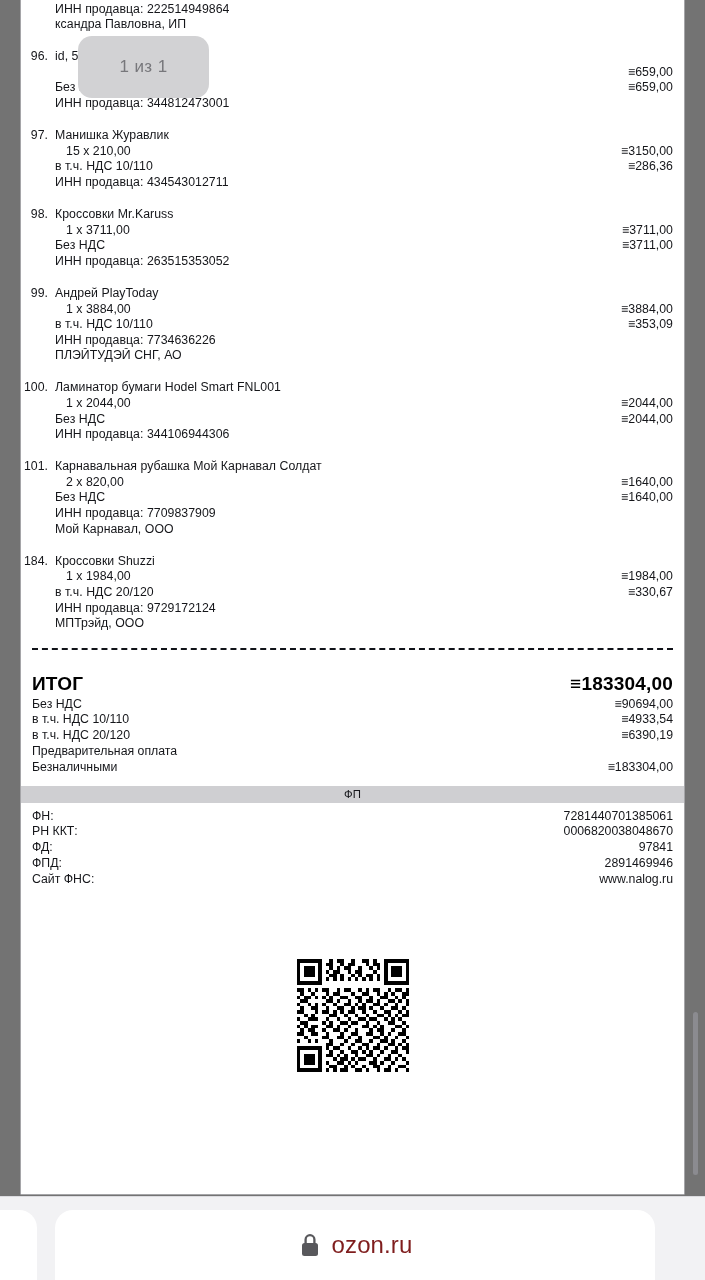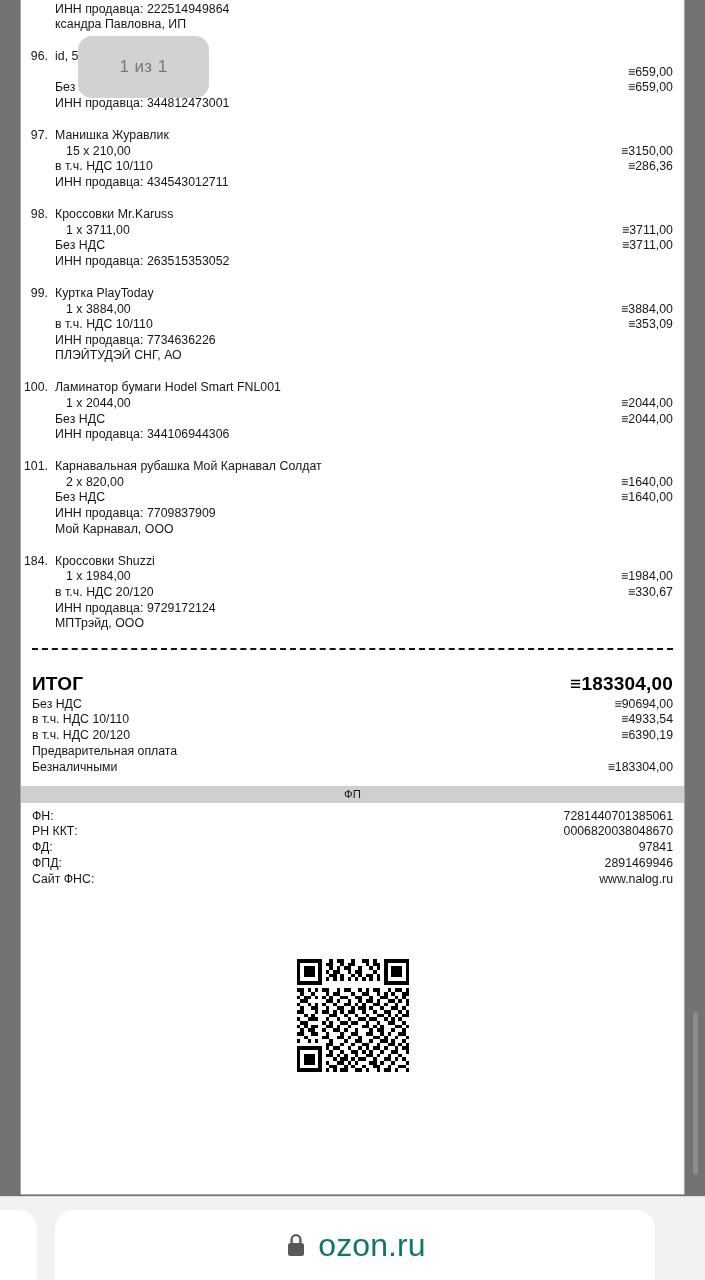--- a/index.html
+++ b/index.html
@@ -132,21 +132,21 @@
   }
   #tab-prev{ left:-58px; width:95px; }
   #tab-active{ left:55px; width:600px; }
   #url-group{
     position:absolute; left:55px; top:14px; width:600px; height:70px;
     display:flex; align-items:center; justify-content:center;
     gap:10px;
   }
   #lock-icon{ display:block; }
   #url-text{
-    font-size:32px; color:#0f766e; letter-spacing:0.1px;
+    font-size:24px; color:#7f1d1d; letter-spacing:0.1px;
   }
 </style>
 </head>
 <body>
 
 <div id="viewport">
 
   <div id="paper">
 
     <div id="items">
@@ -229,21 +229,21 @@
           </div>
           <div class="line">
             <span class="num"></span>
             <span class="txt">ИНН продавца: 263515353052</span>
             <span class="amt"></span>
           </div>
         </div>
         <div class="item">
           <div class="line">
             <span class="num">99.</span>
-            <span class="txt">Куртка PlayToday</span>
+            <span class="txt">Андрей PlayToday</span>
             <span class="amt"></span>
           </div>
           <div class="line">
             <span class="num"></span>
             <span class="txt ind">1 x 3884,00</span>
             <span class="amt">≡3884,00</span>
           </div>
           <div class="line">
             <span class="num"></span>
             <span class="txt">в т.ч. НДС 10/110</span>

